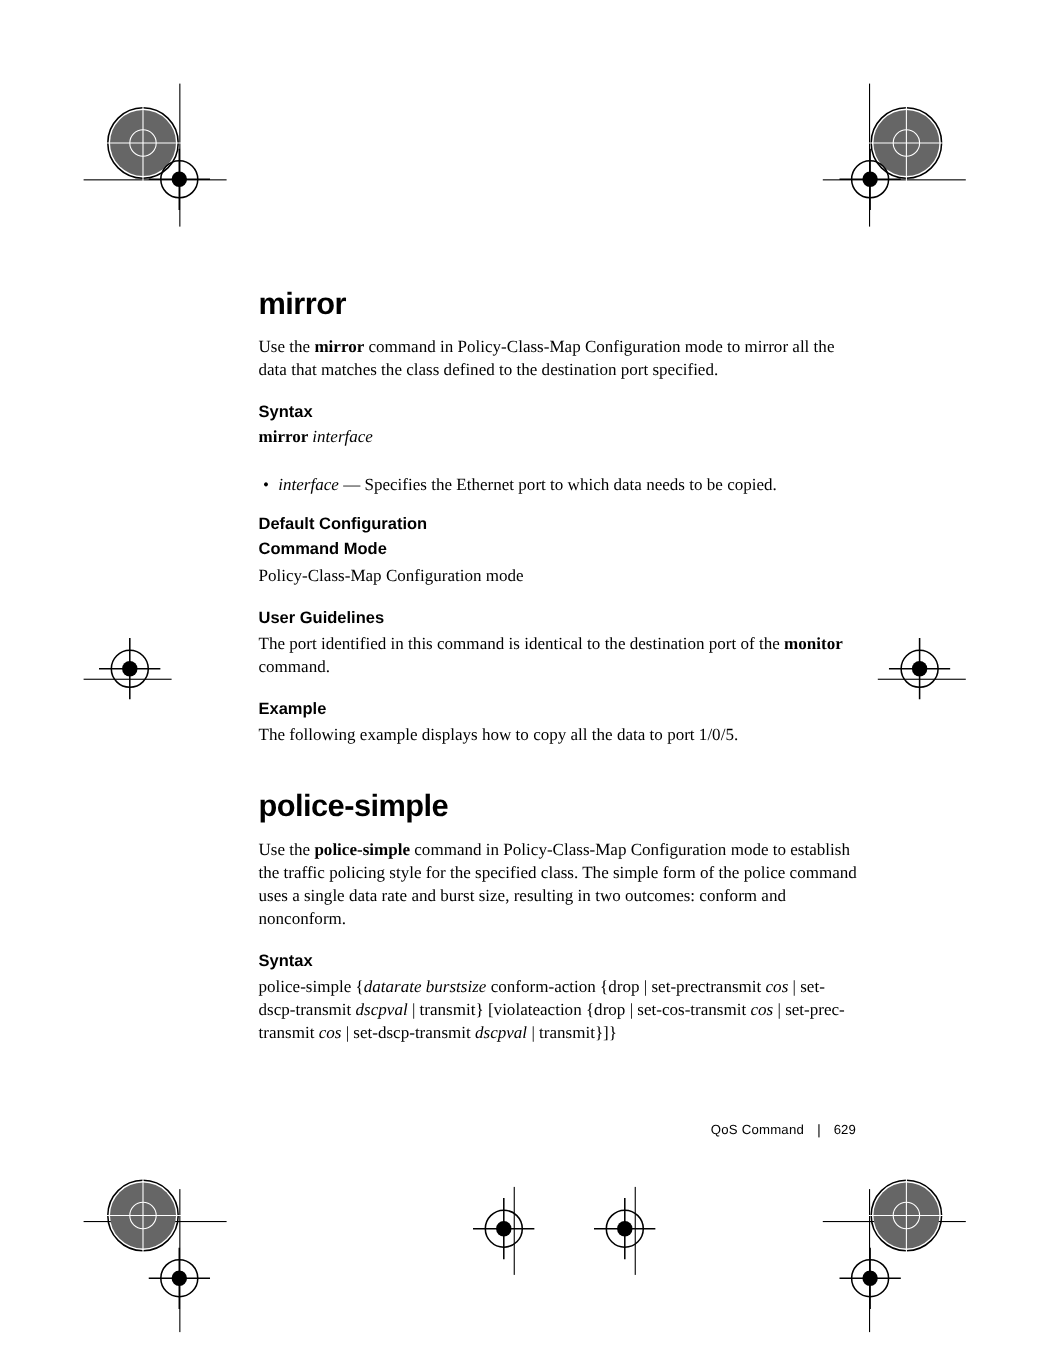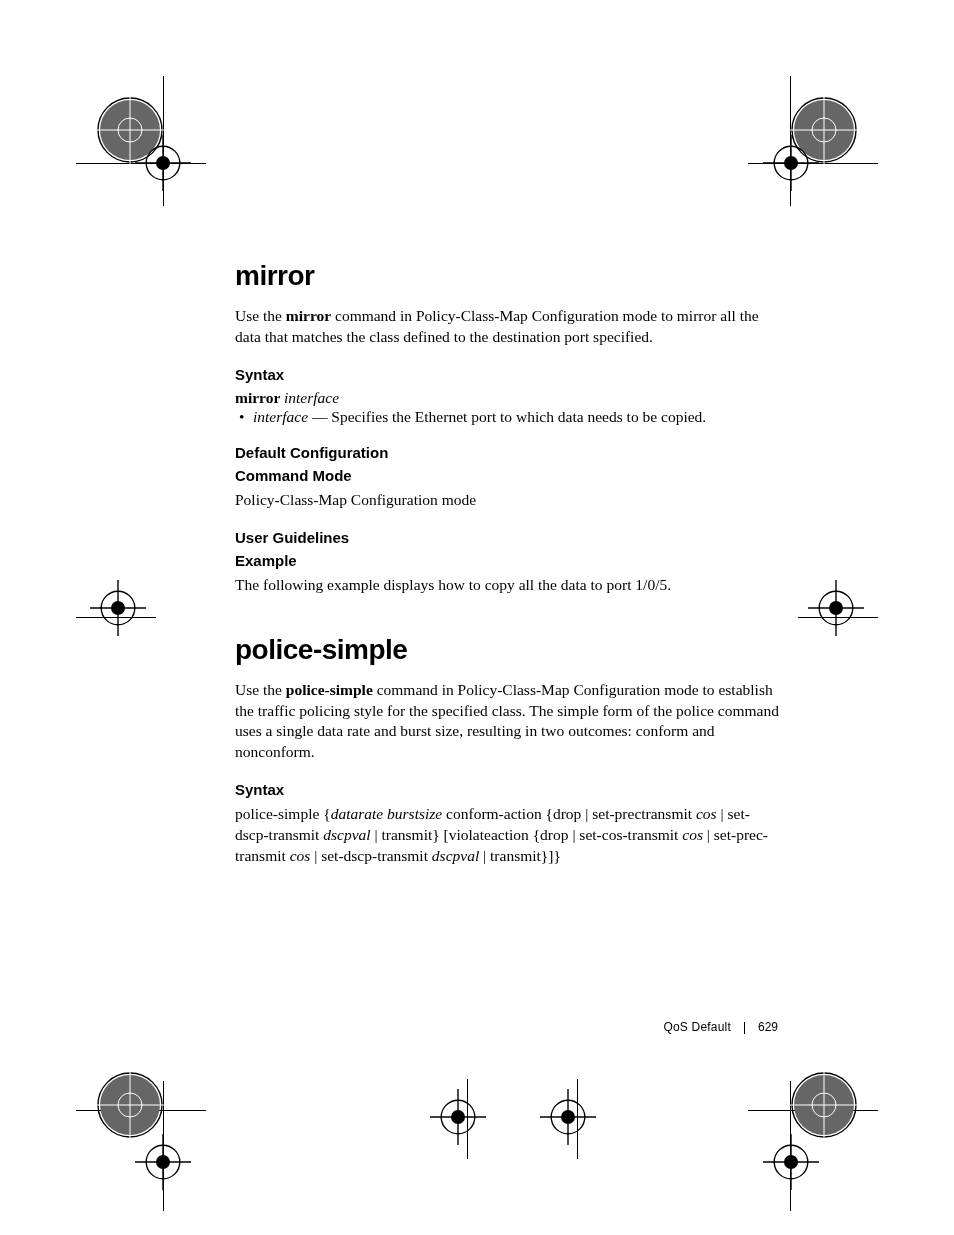--- a/index.html
+++ b/index.html
@@ -42,21 +42,21 @@
     }
     h3 {
       font-family: Arial, Helvetica, sans-serif;
       font-weight: bold;
       font-size: 15px;
       margin-bottom: 6px;
       margin-top: 4px;
     }
     .syntax-line {
       font-size: 15.5px;
-      margin-bottom: 0;
+      margin-bottom: 24px;
     }
     .bullet-item {
       font-size: 15.5px;
       line-height: 1.35;
       margin-left: 18px;
       margin-bottom: 16px;
       position: relative;
     }
     .bullet-item::before {
       content: "•";
@@ -264,34 +264,37 @@
   <p class="bullet-item">
     <span class="italic">interface</span><span> — Specifies the Ethernet port to which data needs to be copied.</span>
   </p>
 
   <h3>Default Configuration</h3>
 
   <h3>Command Mode</h3>
   <p class="body-text">Policy-Class-Map Configuration mode</p>
 
   <h3>User Guidelines</h3>
+  <p class="body-text">
+    <span>The port identified in this command is identical to the destination port of the </span><span class="bold">monitor</span><span> command.</span>
+  </p>
 
   <h3>Example</h3>
   <p class="body-text">The following example displays how to copy all the data to port 1/0/5.</p>
 
   <h1 class="section-gap">police-simple</h1>
 
   <p class="body-text">
     <span>Use the </span><span class="bold">police-simple</span><span> command in Policy-Class-Map Configuration mode to establish the traffic policing style for the specified class. The simple form of the police command uses a single data rate and burst size, resulting in two outcomes: conform and nonconform.</span>
   </p>
 
   <h3>Syntax</h3>
   <p class="body-text">
     <span>police-simple {</span><span class="italic">datarate burstsize</span><span> conform-action {drop | set-prectransmit </span><span class="italic">cos</span><span>  | set-dscp-transmit </span><span class="italic">dscpval</span><span> | transmit} [violateaction {drop | set-cos-transmit </span><span class="italic">cos</span><span> | set-prec-transmit </span><span class="italic">cos</span><span> | set-dscp-transmit </span><span class="italic">dscpval</span><span> | transmit}]}</span>
   </p>
 
 </div>
 
 <div class="footer">
-  <span class="footer-title">QoS Default</span>
+  <span class="footer-title">QoS Command</span>
   <span class="footer-sep"></span>
   <span class="footer-page">629</span>
 </div>
 
 </body></html>

